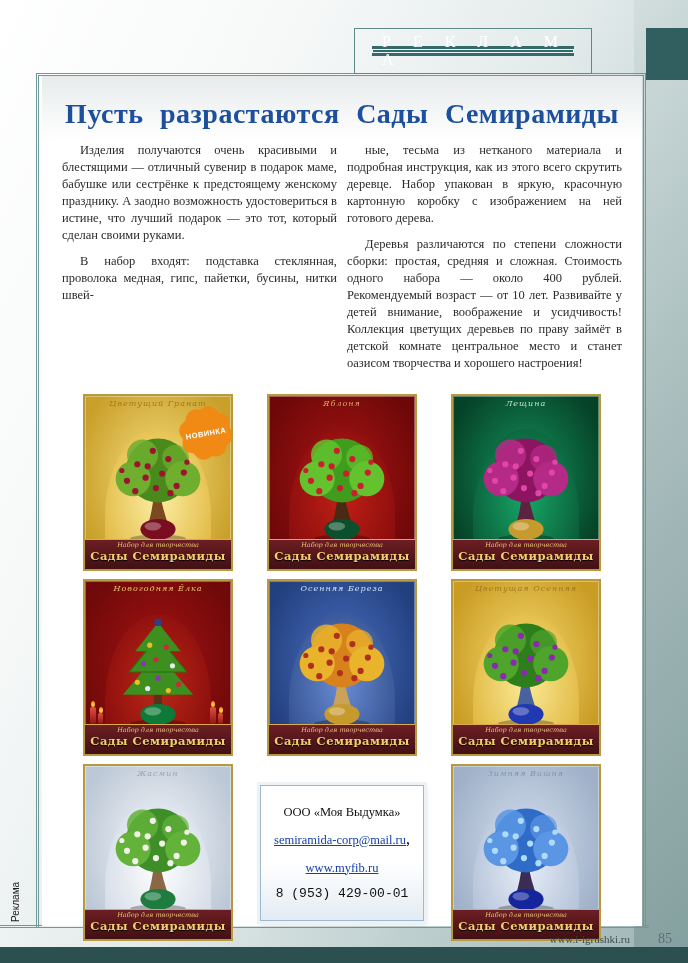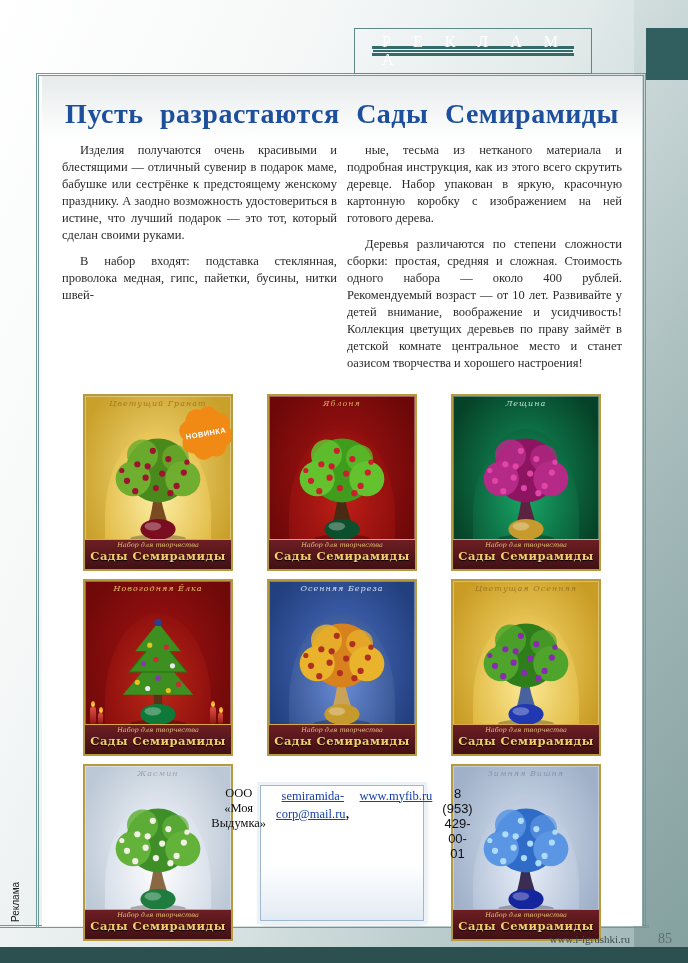--- a/index.html
+++ b/index.html
@@ -67,25 +67,25 @@
   .candle{position:absolute;bottom:0;border-radius:2px;background:linear-gradient(180deg,#e05040,#8f1616);}
   .candle.a{left:2px;width:6px;height:17px;}
   .candle.b{left:10px;width:5px;height:11px;}
   .candle::before{content:"";position:absolute;top:-6px;left:50%;transform:translateX(-50%);
     width:4px;height:6px;border-radius:50% 50% 50% 50%/62% 62% 38% 38%;
     background:radial-gradient(circle at 50% 70%,#ffd84a,#f08010);}
   
   .contact{width:162px;height:134px;align-self:center;justify-self:center;z-index:3;
     background:linear-gradient(180deg,#ffffff 58%,#e2ebf3 100%);
     border:1px solid #9fb8cf;box-shadow:0 0 0 3px #edf2f7,1px 2px 5px rgba(60,80,100,.35);
-    display:flex;justify-content:center;gap:10px;text-align:center;}
+    display:flex;flex-direction:column;justify-content:center;gap:10px;text-align:center;}
   .contact .company{font-size:12.5px;color:#101010;}
   .contact a{font-size:12.5px;color:#1540a8;text-decoration:underline;
     font-family:"Liberation Serif",serif;}
-  .contact .phone{font-size:13px;color:#101010;font-family:Liberation Sans, sans-serif;}
+  .contact .phone{font-size:13px;color:#101010;font-family:Liberation Mono, monospace;}
   
   .side-label{position:absolute;left:10px;top:856px;height:66px;z-index:3;
     writing-mode:vertical-rl;transform:rotate(180deg);
     font-family:"Liberation Sans",sans-serif;font-size:10px;color:#1a1a1a;}
   .footer{position:absolute;top:931px;right:16px;display:flex;align-items:baseline;gap:28px;z-index:3;}
   .footer .site{font-size:11px;color:#3e4e4e;}
   .footer .pnum{font-size:14px;color:#5c6d6d;}
 </style>
 </head>
 <body>

